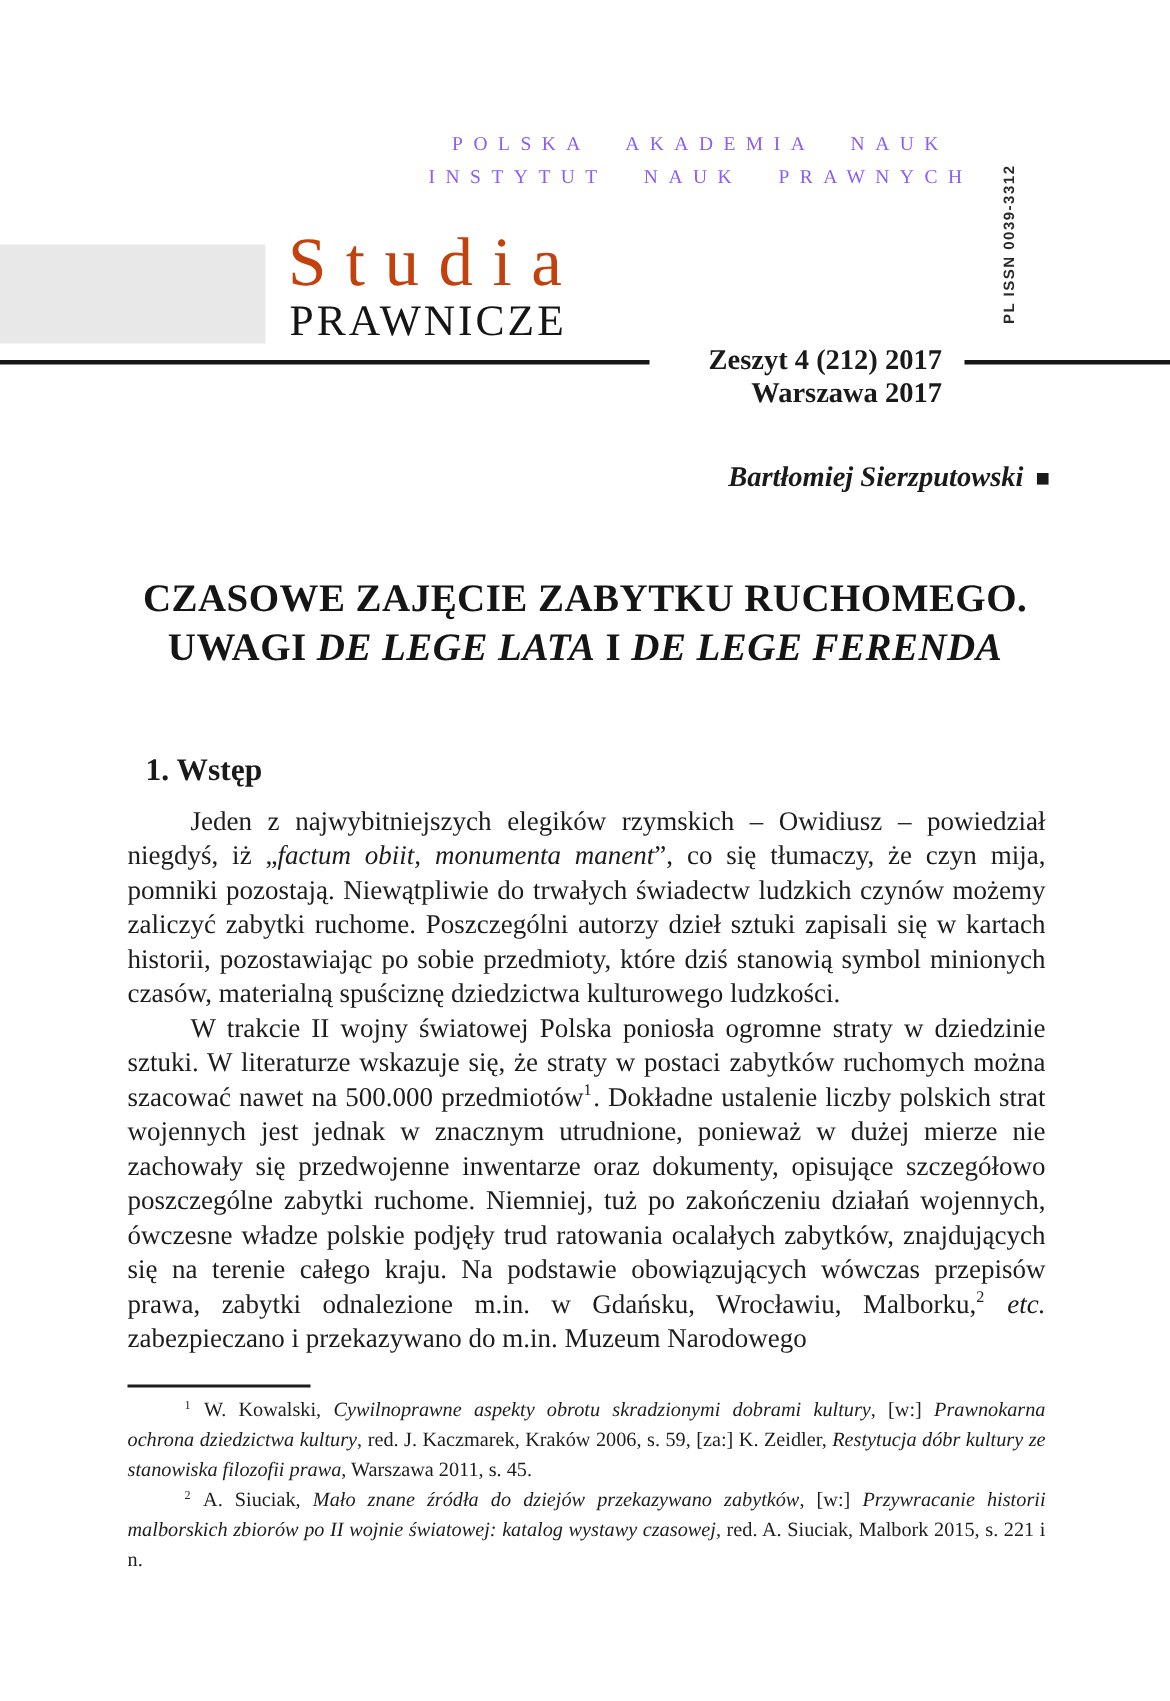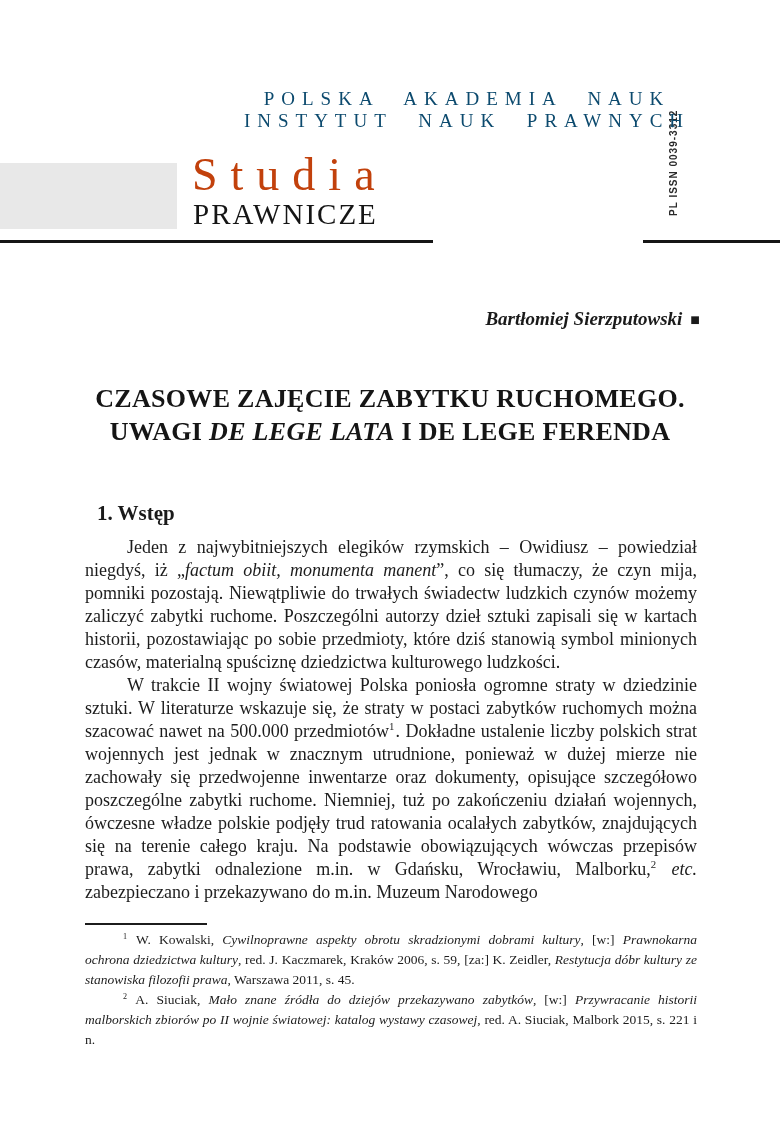--- a/index.html
+++ b/index.html
@@ -8,22 +8,22 @@
     font-family:"Liberation Serif", serif; color:#1c1c1c; overflow:hidden;
   }
   .issn {
     position:absolute; left:668px; top:84px; height:132px;
     writing-mode:vertical-rl; transform:rotate(180deg);
     font-family:"Liberation Sans", sans-serif; font-weight:bold;
     font-size:10px; letter-spacing:1px; color:#2a2a2a; white-space:nowrap;
   }
   .pub {
     position:absolute; left:467px; transform:translateX(-50%);
-    white-space:nowrap; font-size:19px; letter-spacing:7px; word-spacing:14px;
-    color:#0c4a6e;
+    white-space:nowrap; font-size:13px; letter-spacing:7px; word-spacing:14px;
+    color:#8b5cf6;
   }
   .pub1 { top:88px; }
   .pub2 { top:110px; }
   .graybox { position:absolute; left:0; top:163px; width:177px; height:66px; background:#e8e8e8; }
   .jname1 {
     position:absolute; left:192px; top:152px; font-size:46px;
     letter-spacing:13px; line-height:1; color:#c2410c;
   }
   .jname2 {
     position:absolute; left:193px; top:200px; font-size:29px;
@@ -74,27 +74,31 @@
   <div class="pub pub1">POLSKA AKADEMIA NAUK</div>
   <div class="pub pub2">INSTYTUT NAUK PRAWNYCH</div>
 
   <div class="graybox"></div>
   <div class="jname1">Studia</div>
   <div class="jname2">PRAWNICZE</div>
 
   <div class="rule rule-left"></div>
   <div class="rule rule-right"></div>
 
+  <div class="issue-block">
+    <div>Zeszyt 4 (212) 2017</div>
+    <div>Warszawa 2017</div>
+  </div>
 
   <div class="author">
     <span>Bartłomiej Sierzputowski</span><span class="sq">■</span>
   </div>
 
   <h1 class="title t1">CZASOWE ZAJĘCIE ZABYTKU RUCHOMEGO.</h1>
-  <h1 class="title t2"><span>UWAGI </span><span style="font-style: italic;">DE LEGE LATA</span><span> I </span><span style=" text-align: right;">DE LEGE FERENDA</span></h1>
+  <h1 class="title t2"><span>UWAGI </span><span style="font-style: italic;">DE LEGE LATA</span><span> I </span><span style="font-style: italic; text-align: right;">DE LEGE FERENDA</span></h1>
 
   <h2 class="section">1. Wstęp</h2>
 
   <div class="bodytext">
     <p><span>Jeden z najwybitniejszych elegików rzymskich – Owidiusz – powiedział niegdyś, iż „</span><span style="font-style: italic;">factum obiit, monumenta manent</span><span>”, co się tłumaczy, że czyn mija, pomniki pozostają. Niewątpliwie do trwałych świadectw ludzkich czynów możemy zaliczyć zabytki ruchome. Poszczególni autorzy dzieł sztuki zapisali się w kartach historii, pozostawiając po sobie przedmioty, które dziś stanowią symbol minionych czasów, materialną spuściznę dziedzictwa kulturowego ludzkości.</span></p>
     <p><span>W trakcie II wojny światowej Polska poniosła ogromne straty w dziedzinie sztuki. W literaturze wskazuje się, że straty w postaci zabytków ruchomych można szacować nawet na 500.000 przedmiotów</span><sup>1</sup><span>. Dokładne ustalenie liczby polskich strat wojennych jest jednak w znacznym utrudnione, ponieważ w dużej mierze nie zachowały się przedwojenne inwentarze oraz dokumenty, opisujące szczegółowo poszczególne zabytki ruchome. Niemniej, tuż po zakończeniu działań wojennych, ówczesne władze polskie podjęły trud ratowania ocalałych zabytków, znajdujących się na terenie całego kraju. Na podstawie obowiązujących wówczas przepisów prawa, zabytki odnalezione m.in. w Gdańsku, Wrocławiu, Malborku,</span><sup>2</sup><span> </span><span style="font-style: italic;">etc.</span><span> zabezpieczano i przekazywano do m.in. Muzeum Narodowego</span></p>
   </div>
 
   <div class="fnrule"></div>
 

